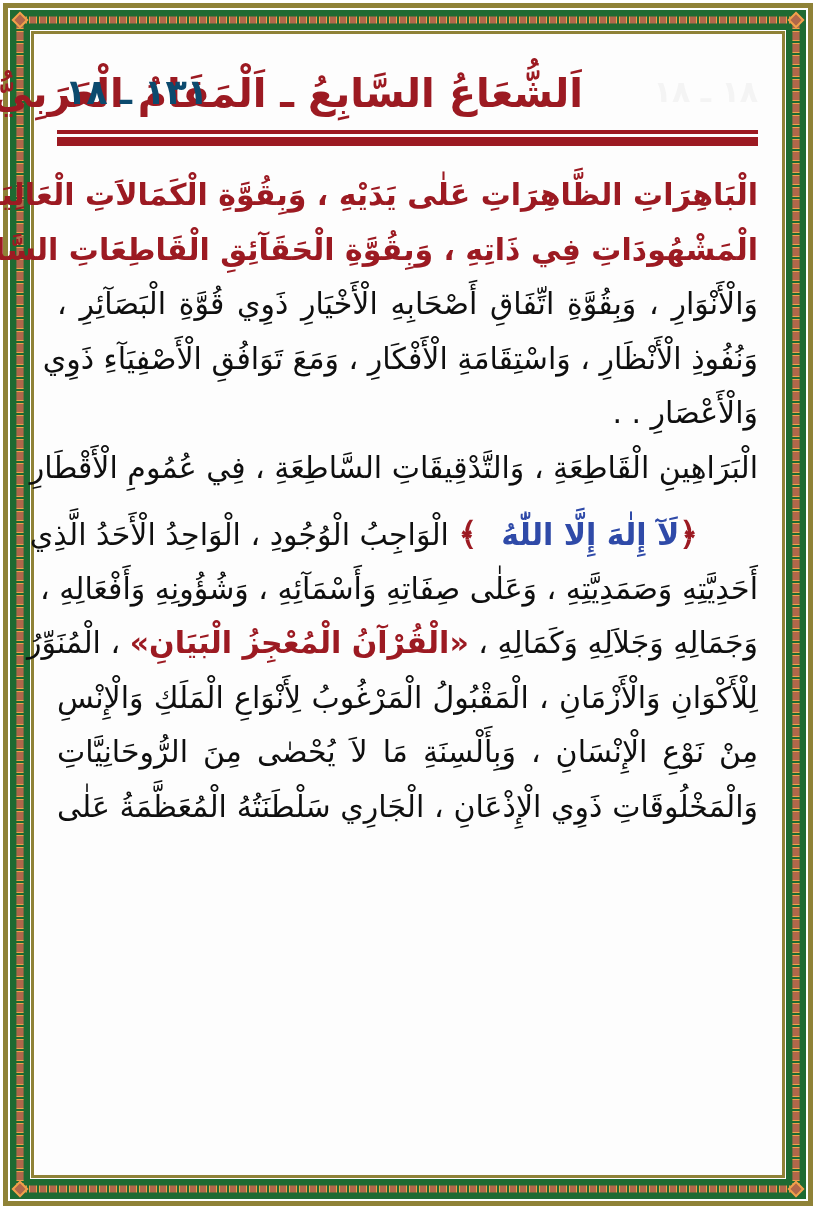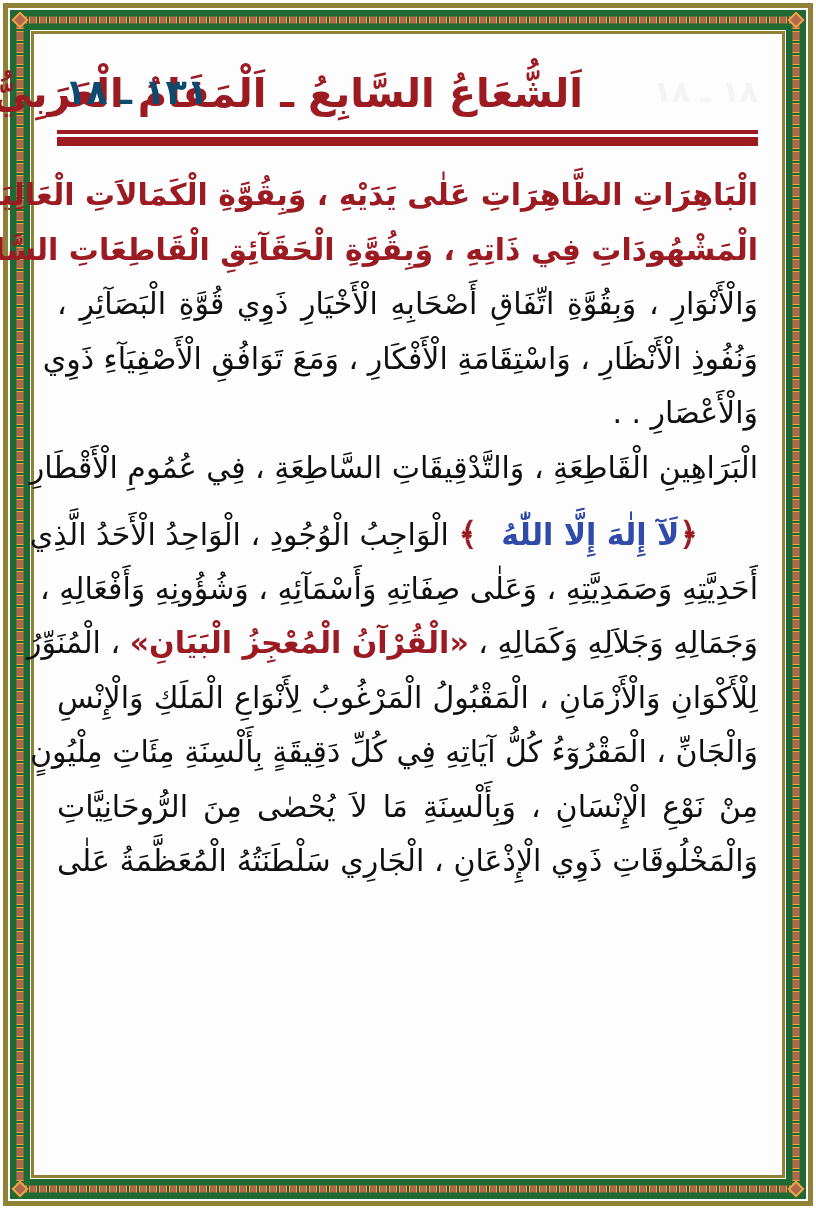--- a/index.html
+++ b/index.html
@@ -237,22 +237,19 @@
     <div class="line">
       <span>أَحَدِيَّتِهِ وَصَمَدِيَّتِهِ ، وَعَلٰى صِفَاتِهِ وَأَسْمَآئِهِ ، وَشُؤُونِهِ وَأَفْعَالِهِ ،</span>
     </div>
     <div class="line">
       <span>وَجَمَالِهِ وَجَلاَلِهِ وَكَمَالِهِ ، </span><span class="red">«الْقُرْآنُ الْمُعْجِزُ الْبَيَانِ»</span><span> ، الْمُنَوِّرُ</span>
     </div>
     <div class="line">
       <span>لِلْأَكْوَانِ وَالْأَزْمَانِ ، الْمَقْبُولُ الْمَرْغُوبُ لِأَنْوَاعِ الْمَلَكِ وَالْإِنْسِ</span>
     </div>
     <div class="line">
-      <span>وَالْجَانِّ ، الْمَقْرُوٓءُ كُلُّ آيَاتِهِ فِي كُلِّ دَقِيقَةٍ بِأَلْسِنَةِ مِئَاتِ مِلْيُونٍ</span>
-    </div>
-    <div class="line">
       <span>مِنْ نَوْعِ الْإِنْسَانِ ، وَبِأَلْسِنَةِ مَا لاَ يُحْصٰى مِنَ الرُّوحَانِيَّاتِ</span>
     </div>
     <div class="line">
       <span>وَالْمَخْلُوقَاتِ ذَوِي الْإِذْعَانِ ، الْجَارِي سَلْطَنَتُهُ الْمُعَظَّمَةُ عَلٰى</span>
     </div>
   </div>
 </div>
 
 </body></html>

